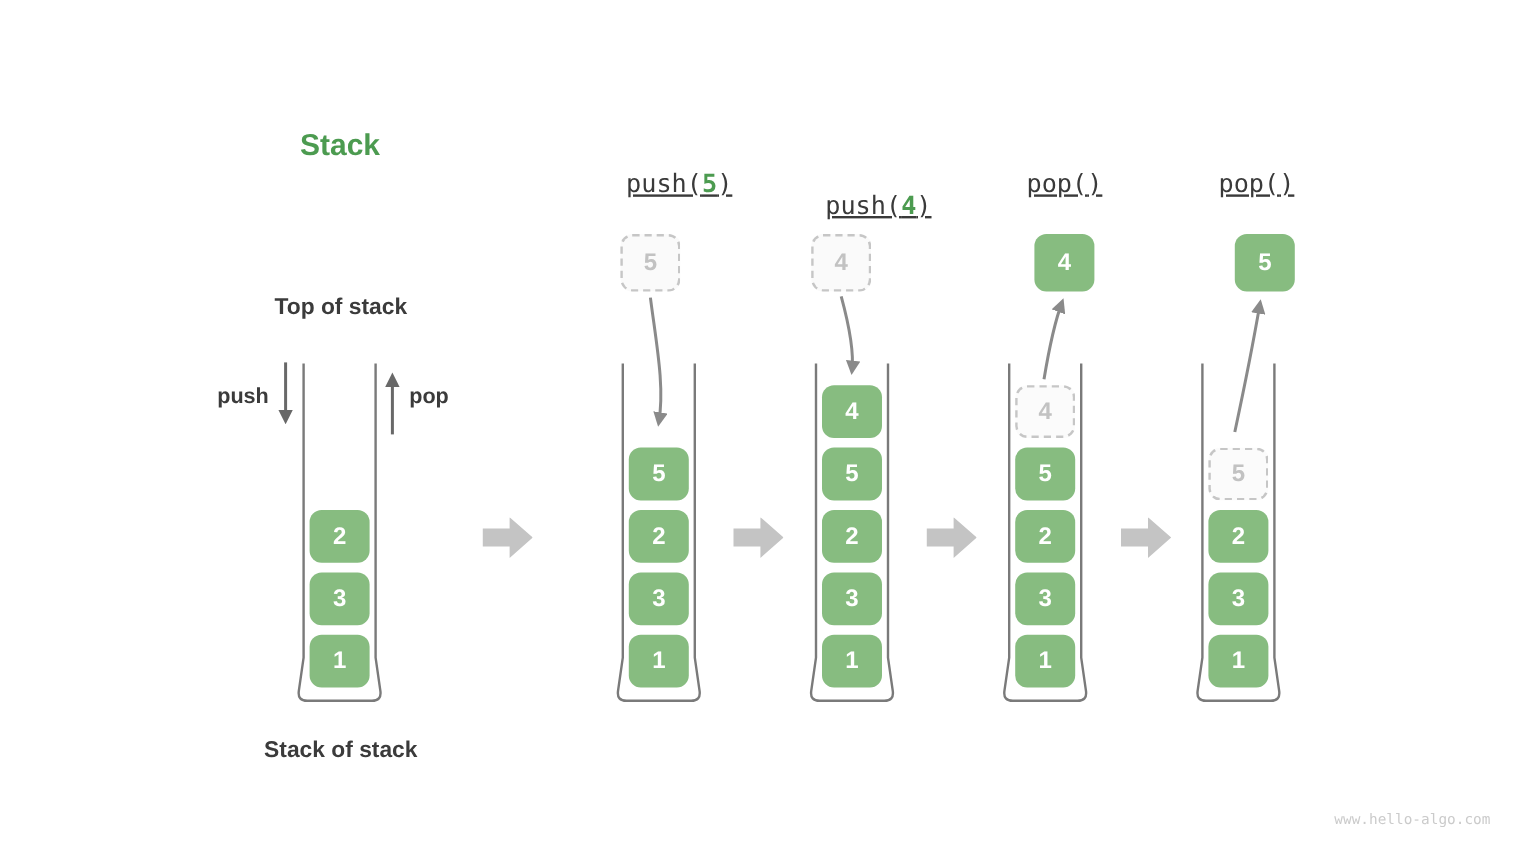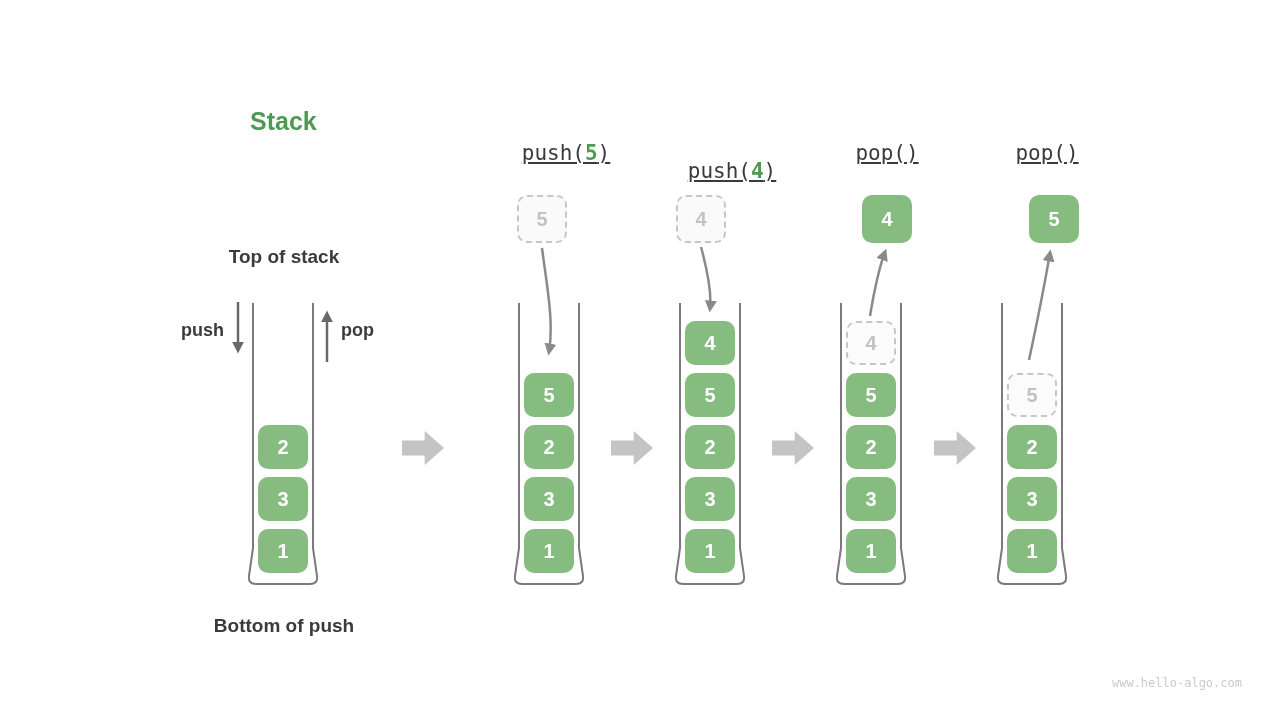--- a/index.html
+++ b/index.html
@@ -71,21 +71,21 @@
       <path d="M 870 316 C 874 292 879 268 885 252" fill="none" stroke="#8a8a8a" stroke-width="2.5" marker-end="url(#ah-gray)"></path>
       <path d="M 1029 360 C 1038 318 1044 288 1050 253" fill="none" stroke="#8a8a8a" stroke-width="2.5" marker-end="url(#ah-gray)"></path>
 <path d="M 238 302 L 238 350" stroke="#686868" stroke-width="2.5" fill="none" marker-end="url(#ah-dark)"></path>
 <path d="M 327 362 L 327 314" stroke="#686868" stroke-width="2.5" fill="none" marker-end="url(#ah-dark)"></path>
     </svg>
 
   <div class="abs page-title">Stack</div>
 
   <div class="abs side-label" style="left:284px;top:246px;">Top of stack</div>
 
-  <div class="abs side-label" style="left:284px;top:615px;">Bottom of push</div>
+  <div class="abs side-label" style="left:284px;top:615px;">Stack of stack</div>
 
   <div class="abs pushpop-label" style="left:120px;top:320px;width:104px;text-align:right;">push</div>
 
   <div class="abs pushpop-label" style="left:341px;top:320px;">pop</div>
 
   <div id="ops-layer">
       <div class="op-label" style="left: 566px; top: 141px;"><span>push(</span><span class="op-val">5</span><span>)</span></div>
       <div class="op-label" style="left: 732px; top: 141px; margin-top: 18px;"><span>push(</span><span class="op-val">4</span><span>)</span></div>
       <div class="op-label" style="left: 887px; top: 141px;"><span>pop(</span><span>)</span></div>
       <div class="op-label" style="left: 1047px; top: 141px;"><span>pop(</span><span>)</span></div>

